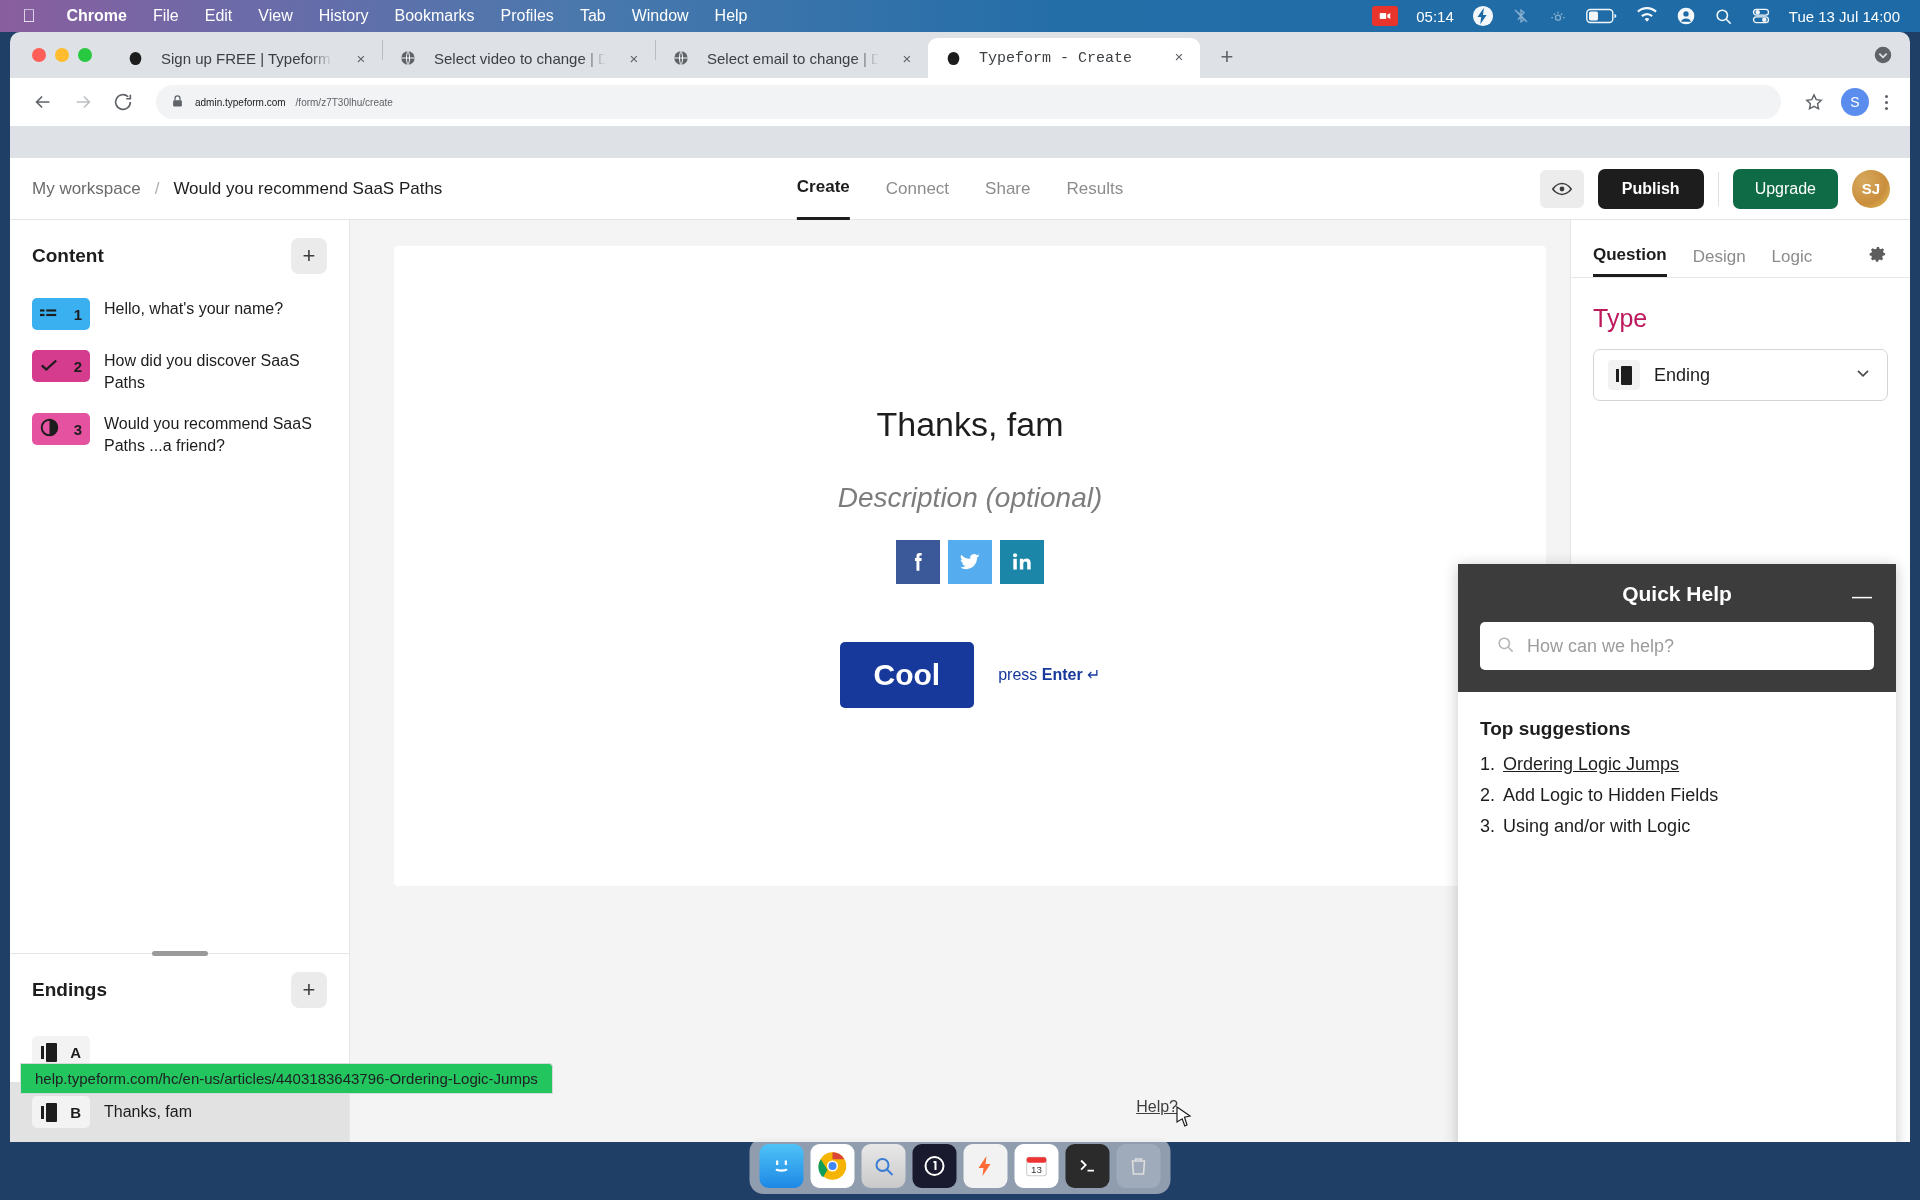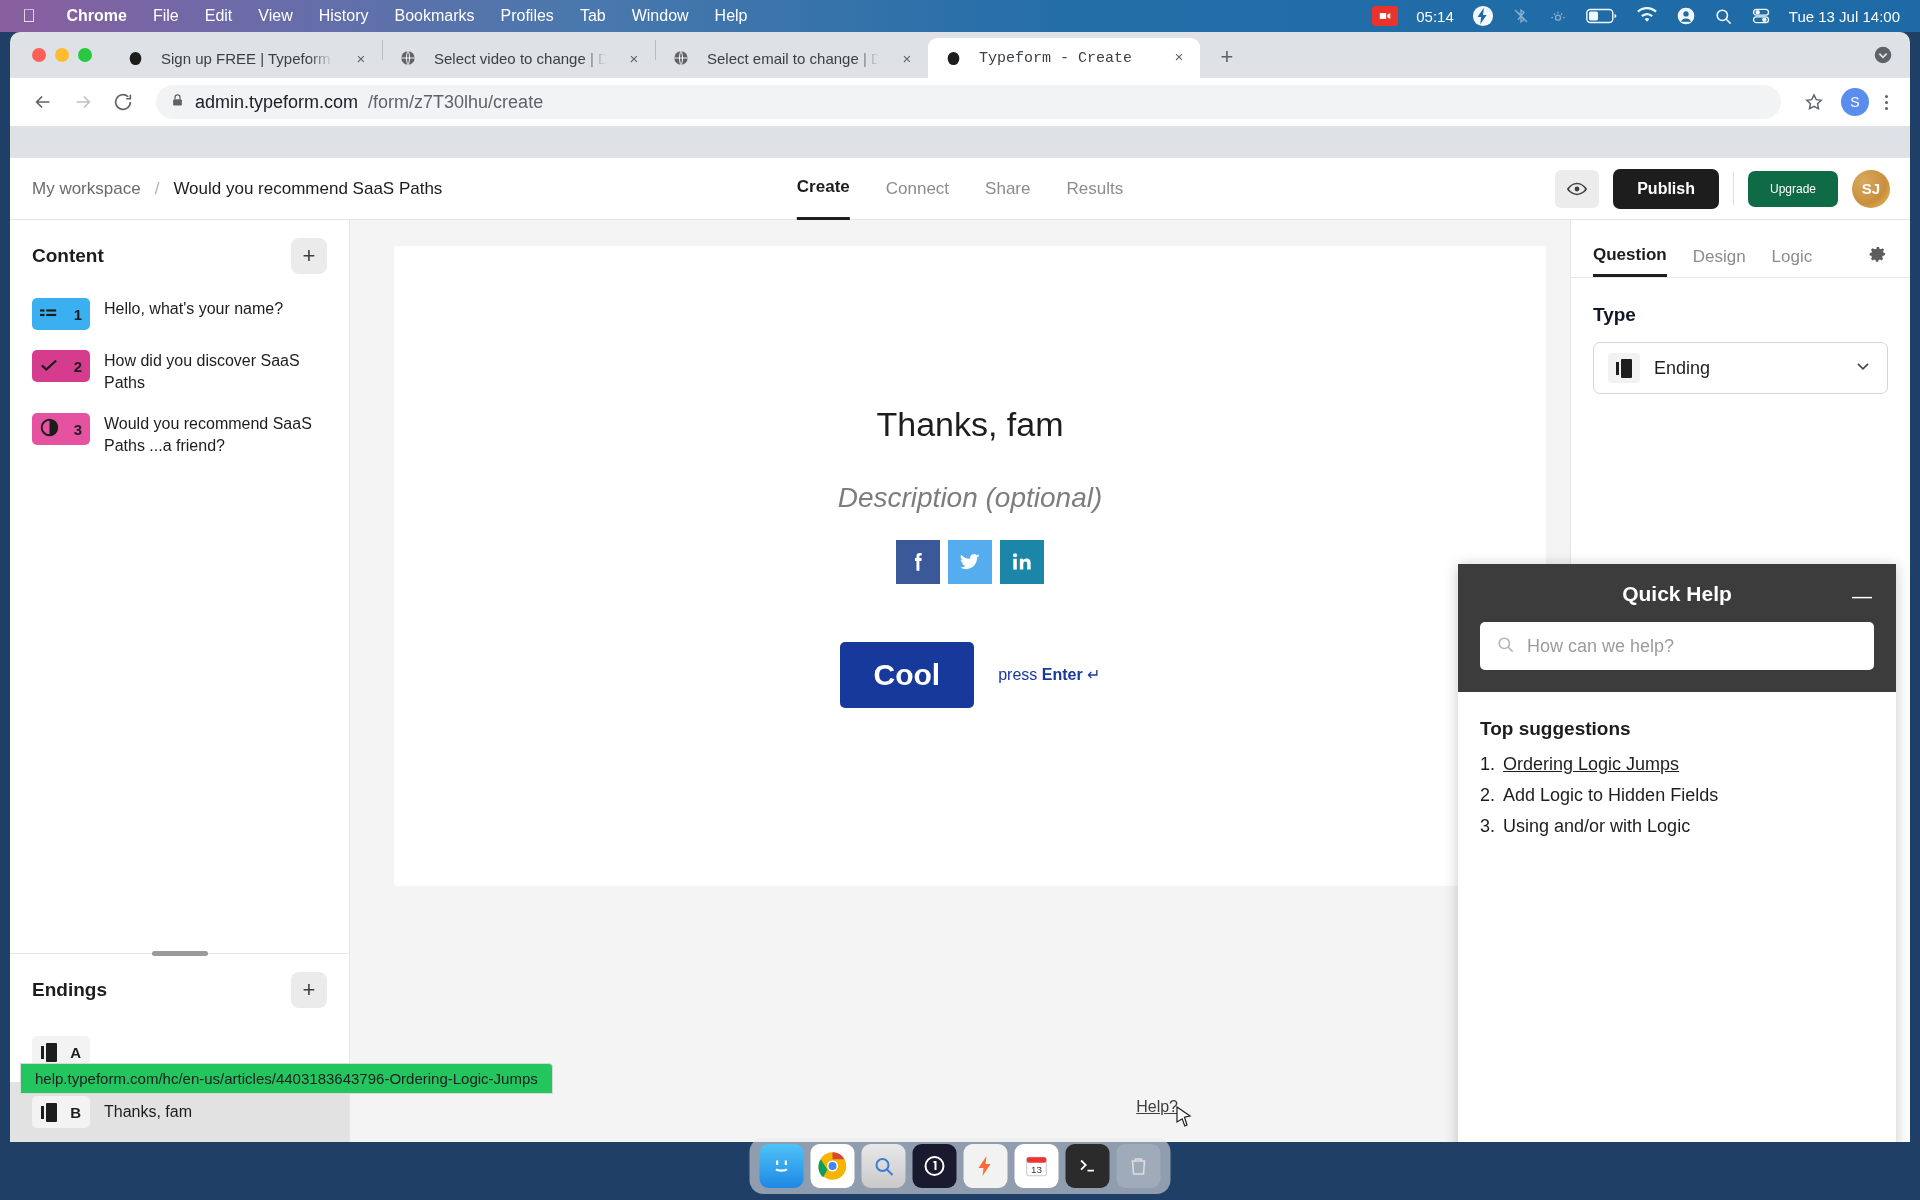--- a/index.html
+++ b/index.html
@@ -51,21 +51,21 @@
                  font-size: 15px; color: #5f6368; flex: none; }
   .tab-sep { width: 1px; height: 20px; background: #b9bdc3; align-self: center; margin-bottom: 10px; }
   .newtab { width: 34px; height: 34px; display: flex; align-items: center; justify-content: center;
             font-size: 22px; color: #5f6368; margin: 0 0 4px 10px; }
   .tabstrip .ts-right { margin-left: auto; display: flex; align-items: center; padding: 0 16px 8px 0; }
 
   .toolbar { height: 48px; background: #fff; display: flex; align-items: center; padding: 0 16px; gap: 6px; }
   .tb-btn { width: 34px; height: 34px; display: flex; align-items: center; justify-content: center; color: #5f6368; }
   .omnibox {
     flex: 1; height: 34px; background: #f1f3f4; border-radius: 18px; display: flex;
-    align-items: center; padding: 0 14px; gap: 10px; margin: 0 10px; font-size: 18px; color: #202124;
+    align-items: center; padding: 0 14px; gap: 10px; margin: 0 10px; font-size: 10px; color: #202124;
   }
   .omnibox .url-dim { color: #5f6368; }
   .tb-right { display: flex; align-items: center; gap: 10px; }
   .avatar-chrome { width: 28px; height: 28px; border-radius: 50%; background: #5b8def; color: #fff;
                    display: flex; align-items: center; justify-content: center; font-size: 14px; }
   .kebab { display: flex; flex-direction: column; gap: 3px; align-items: center; padding: 0 6px; }
   .kebab i { width: 3px; height: 3px; background: #5f6368; border-radius: 50%; display: block; }
 
   
   .app { position: absolute; top: 126px; left: 0; width: 1900px; height: 984px; background: #fff; }
@@ -74,21 +74,21 @@
   .crumb-muted { color: #6b6b6b; }
   .crumb-sep { color: #b0b0b0; }
   .crumb-current { color: #1d1d1d; }
   .app-tabs { position: absolute; left: 50%; transform: translateX(-50%); display: flex; gap: 36px; height: 62px; align-items: center; }
   .app-tab { font-size: 17px; color: #8c8c8c; height: 62px; display: flex; align-items: center; }
   .app-tab.active { color: #1d1d1d; font-weight: bold; border-bottom: 3px solid #1d1d1d; }
   .hdr-right { margin-left: auto; display: flex; align-items: center; gap: 14px; padding-right: 20px; }
   .eye-btn { width: 44px; height: 38px; background: #ececec; border-radius: 6px; display: flex; align-items: center; justify-content: center; }
   .btn-publish { background: #1d1d1d; color: #fff; font-size: 16px; font-weight: bold; padding: 11px 24px; border-radius: 7px; }
   .hdr-div { width: 1px; height: 34px; background: #e0e0e0; }
-  .btn-upgrade { background: #0f6b45; color: #fff; font-size: 12px; padding: 11px 22px; border-radius: 7px; }
+  .btn-upgrade { background: #0f6b45; color: #fff; font-size: 16px; padding: 11px 22px; border-radius: 7px; }
   .avatar-user { width: 38px; height: 38px; border-radius: 50%;
     background: radial-gradient(circle at 30% 30%, #d7a95c, #c98e3d 60%, #e8c35a 100%);
     color: #fff; font-size: 15px; font-weight: bold; display: flex; align-items: center; justify-content: center; }
 
   .app-body { display: flex; height: 922px; }
 
   
   .sidebar { width: 340px; border-right: 1px solid #e6e6e6; display: flex; flex-direction: column; position: relative; }
   .side-section-head { display: flex; align-items: center; justify-content: space-between; padding: 18px 22px 14px 22px; }
   .side-section-title { font-size: 19px; font-weight: bold; color: #1d1d1d; }
@@ -135,21 +135,21 @@
   .cursor { position: absolute; right: 376px; bottom: 14px; width: 18px; height: 22px; }
 
   
   .rightpanel { width: 340px; border-left: 1px solid #e6e6e6; background: #fff; }
   .rp-tabs { display: flex; align-items: center; gap: 26px; padding: 16px 22px 0 22px;
              border-bottom: 1px solid #e8e8e8; height: 58px; }
   .rp-tab { font-size: 17px; color: #8c8c8c; height: 41px; display: flex; align-items: center; }
   .rp-tab.active { color: #1d1d1d; font-weight: bold; border-bottom: 3px solid #1d1d1d; }
   .rp-gear { margin-left: auto; color: #5d5d5d; display: flex; align-items: center; }
   .rp-body { padding: 26px 22px; }
-  .rp-label { font-size: 19px; font-weight: bold; color: #0f172a; margin-bottom: 16px; }
+  .rp-label { font-size: 25px; font-weight: normal; color: #be185d; margin-bottom: 16px; }
   .rp-select { height: 52px; border: 1px solid #d5d5d5; border-radius: 7px; display: flex;
                align-items: center; padding: 0 14px; gap: 14px; font-size: 18px; color: #1d1d1d; }
   .rp-select .chev { margin-left: auto; color: #4a4a4a; }
   .sel-icon { width: 32px; height: 30px; background: #f2f2f2; border-radius: 4px;
               display: flex; align-items: center; justify-content: center; }
 
   
   .quickhelp { position: absolute; left: 1448px; top: 406px; width: 438px; height: 680px;
                background: #fff; box-shadow: 0 2px 14px rgba(0,0,0,.22); }
   .qh-head { background: #3c3c3c; padding: 18px 22px 22px 22px; position: relative; }

